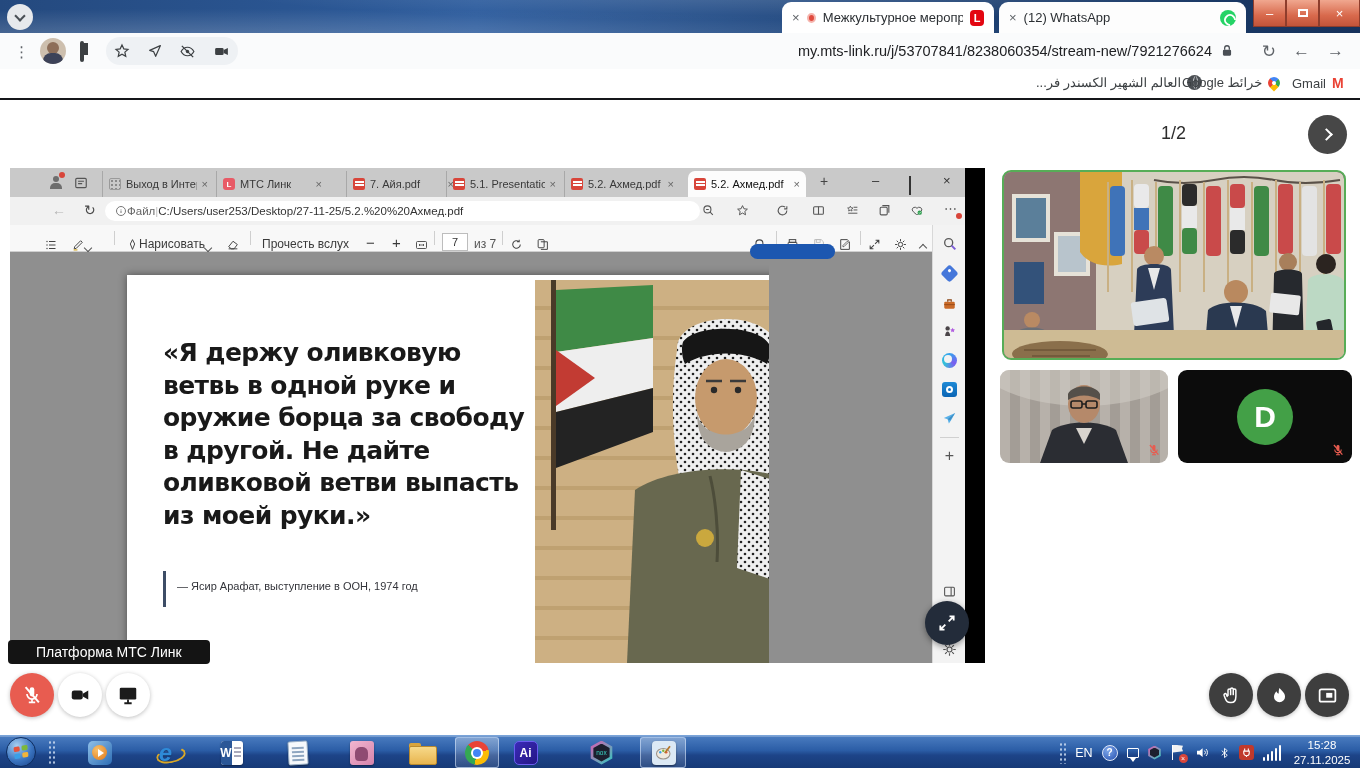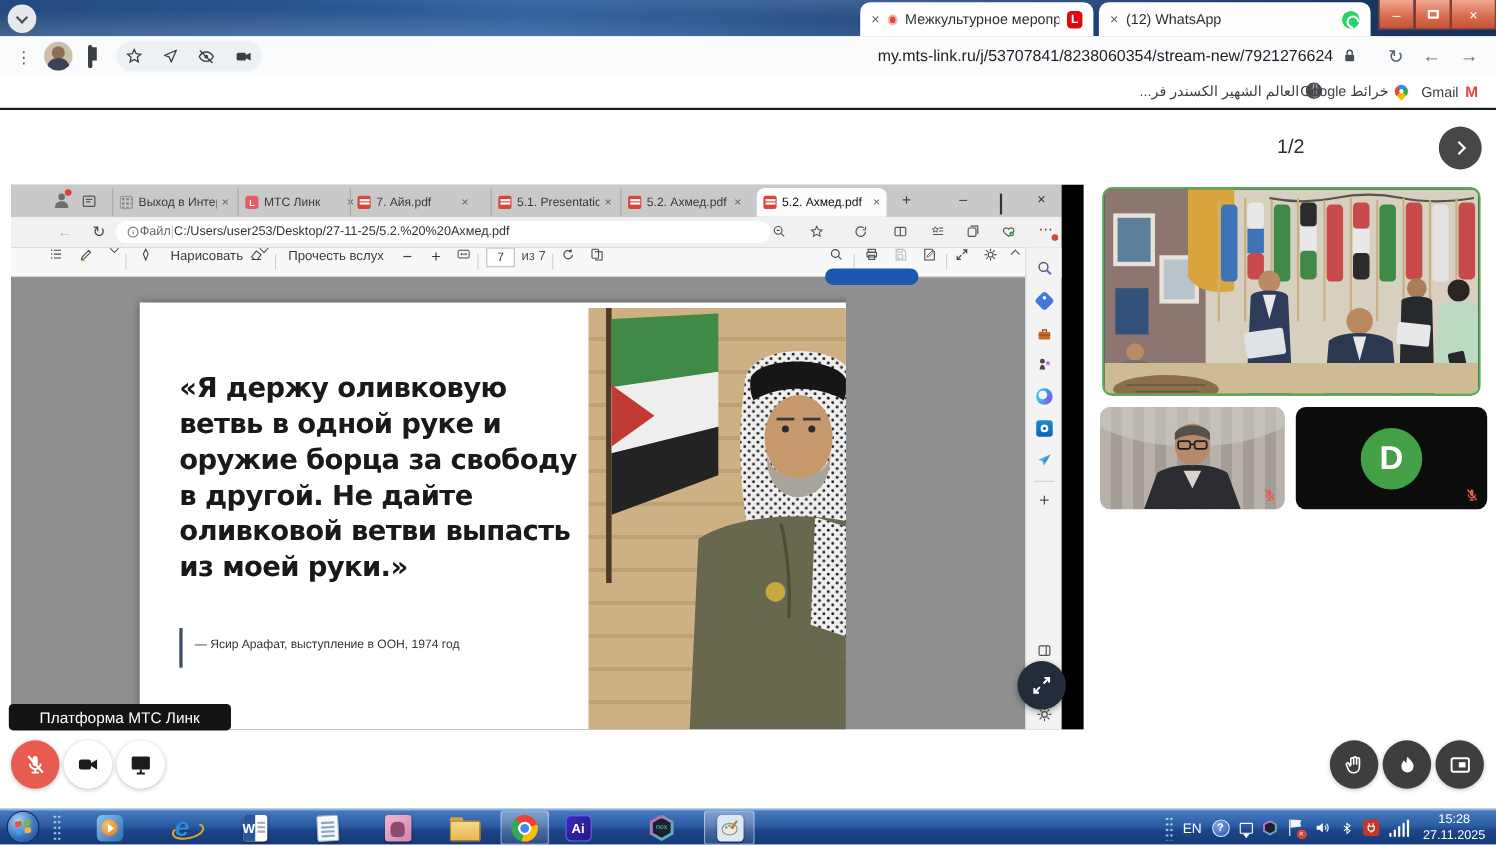--- a/index.html
+++ b/index.html
@@ -60,21 +60,21 @@
   .mtsfav2{width:12px;height:12px;border-radius:3px;background:#e85a66;color:#fff;font-size:8px;font-weight:bold;display:flex;align-items:center;justify-content:center}
   .eprofile{width:16px;height:16px;border-radius:50%;background:#9a9a9a;position:relative}
   .eprofile:before{content:"";position:absolute;left:5px;top:2px;width:6px;height:6px;border-radius:50%;background:#6e6e6e}
   .eprofile:after{content:"";position:absolute;left:2px;top:9px;width:12px;height:6px;border-radius:5px 5px 0 0;background:#6e6e6e}
   .reddot{position:absolute;width:6px;height:6px;border-radius:50%;background:#d8453a}
   .ewing{font-size:13px;color:#333}
   .erestore{width:9px;height:8px;border:1.5px solid #333;position:relative;background:#c9c9c9}
   .eaddr{position:absolute;left:0;top:29px;width:955px;height:28px;background:#f1f1f1}
   .ainput{position:absolute;left:95px;top:4px;width:595px;height:20px;background:#fff;border-radius:10px;display:flex;align-items:center;gap:0;padding:0 10px;font-size:11.5px;color:#444}
   .pdfbar{position:absolute;left:0;top:57px;width:955px;height:27px;background:#f8f8f8;border-bottom:1px solid #cfcfcf;font-size:12px;color:#3a3a3a}
-  .pdfbar .it{position:absolute;top:0;height:26px;display:flex;align-items:flex-start;gap:16px}
+  .pdfbar .it{position:absolute;top:0;height:26px;display:flex;align-items:flex-end;gap:0}
   .vsep{width:1px;height:14px;background:#cfcfcf}
   .pagebox{width:26px;height:18px;border:1px solid #bdbdbd;background:#fff;font-size:11px;color:#333;display:flex;align-items:center;justify-content:center}
   .schev{width:6px;height:6px;border-right:1.5px solid #555;border-bottom:1.5px solid #555;transform:rotate(45deg);margin-top:-2px}
   .schev.up{transform:rotate(-135deg);margin-top:3px}
 
   .pdfarea{position:absolute;left:0;top:84px;width:759px;height:411px;background:#8f8f8f;overflow:hidden}
   .page{position:absolute;left:117px;top:23px;width:708px;height:388px;background:#fff;box-shadow:0 0 8px rgba(0,0,0,.45)}
   .quote{position:absolute;left:36px;top:62px;width:372px;font-family:"DejaVu Sans",sans-serif;font-weight:bold;font-size:25px;line-height:1.3;letter-spacing:-.6px;color:#191919}
   .attr{position:absolute;left:50px;top:305px;font-size:11px;color:#33343a}
   .attrbar{position:absolute;left:36px;top:296px;width:3px;height:36px;background:#3d4d66}
@@ -251,21 +251,21 @@
       <div class="etab" style="left:92px;width:112px">
         <span class="gridfav"></span>
         <span style="flex:1;white-space:nowrap;overflow:hidden">Выход в Интернет</span>
         <span class="x">×</span>
       </div>
       <div class="etab" style="left:206px;width:112px">
         <span class="mtsfav2">L</span>
         <span style="flex:1;white-space:nowrap;overflow:hidden">МТС Линк</span>
         <span class="x">×</span>
       </div>
-      <div class="etab" style="left:308px;width:114px">
+      <div class="etab" style="left:336px;width:114px">
         <span class="pdffav"></span>
         <span style="flex:1;white-space:nowrap;overflow:hidden">7. Айя.pdf</span>
         <span class="x">×</span>
       </div>
       <div class="etab" style="left:436px;width:116px">
         <span class="pdffav"></span>
         <span style="flex:1;white-space:nowrap;overflow:hidden">5.1. Presentation C</span>
         <span class="x">×</span>
       </div>
       <div class="etab" style="left:554px;width:116px">

